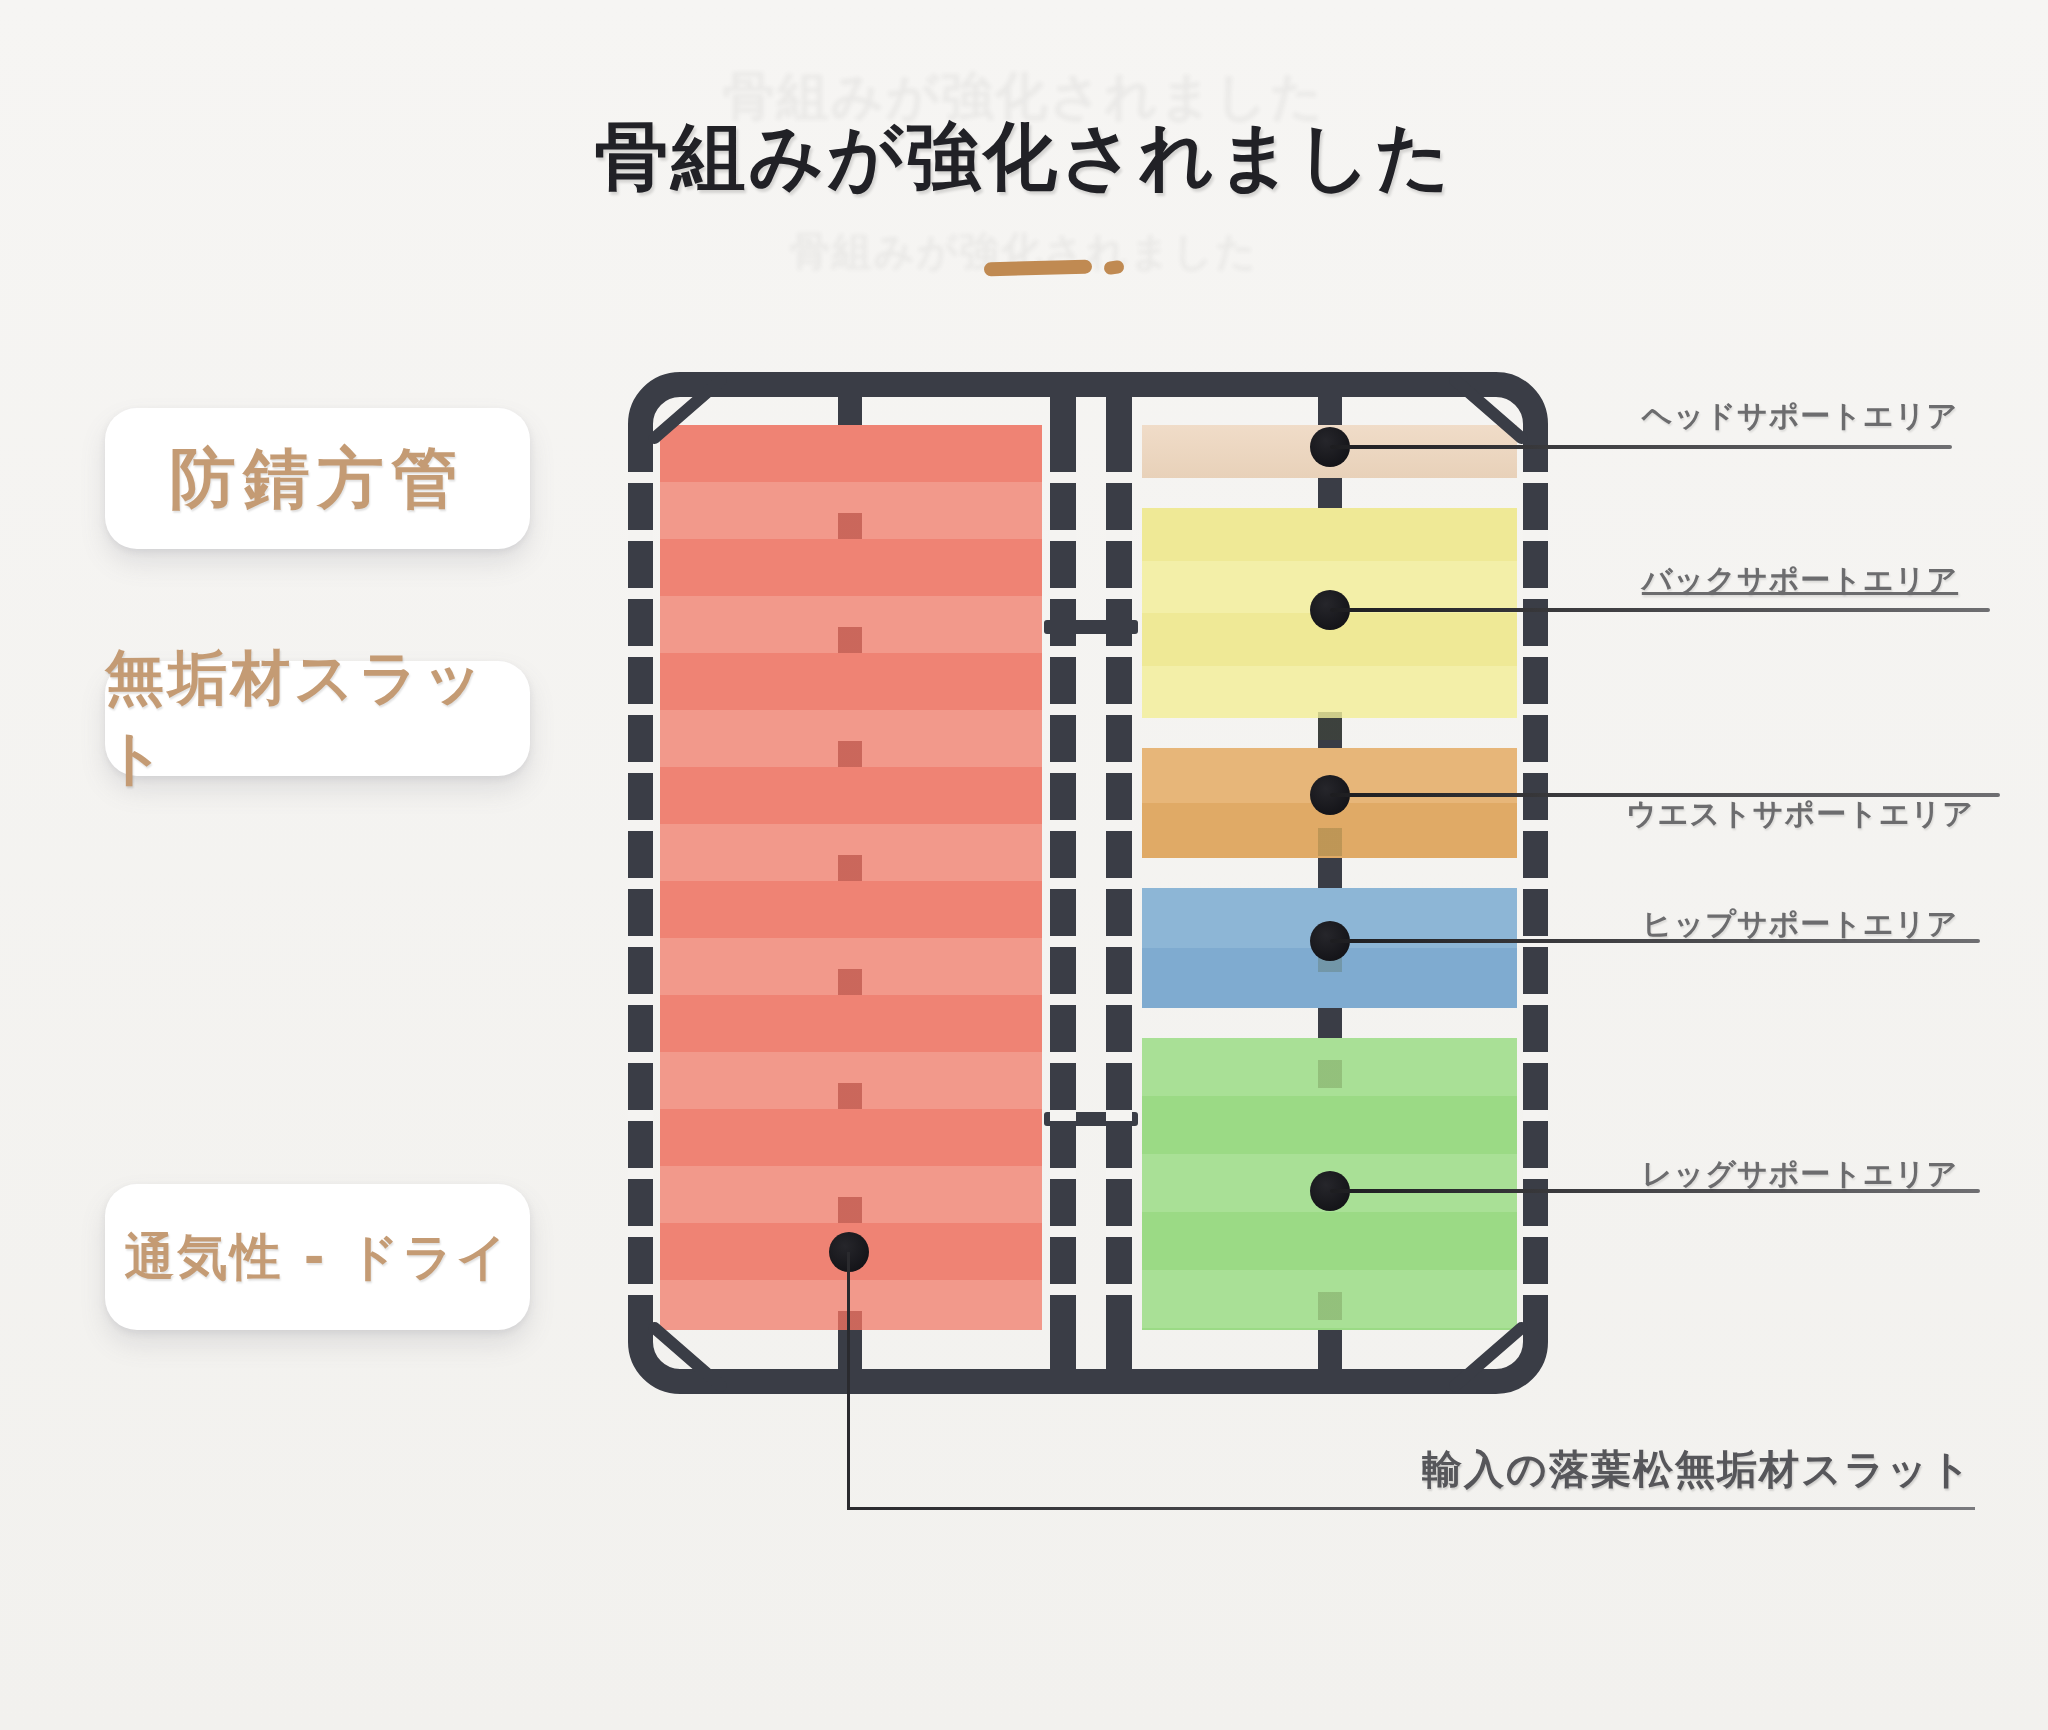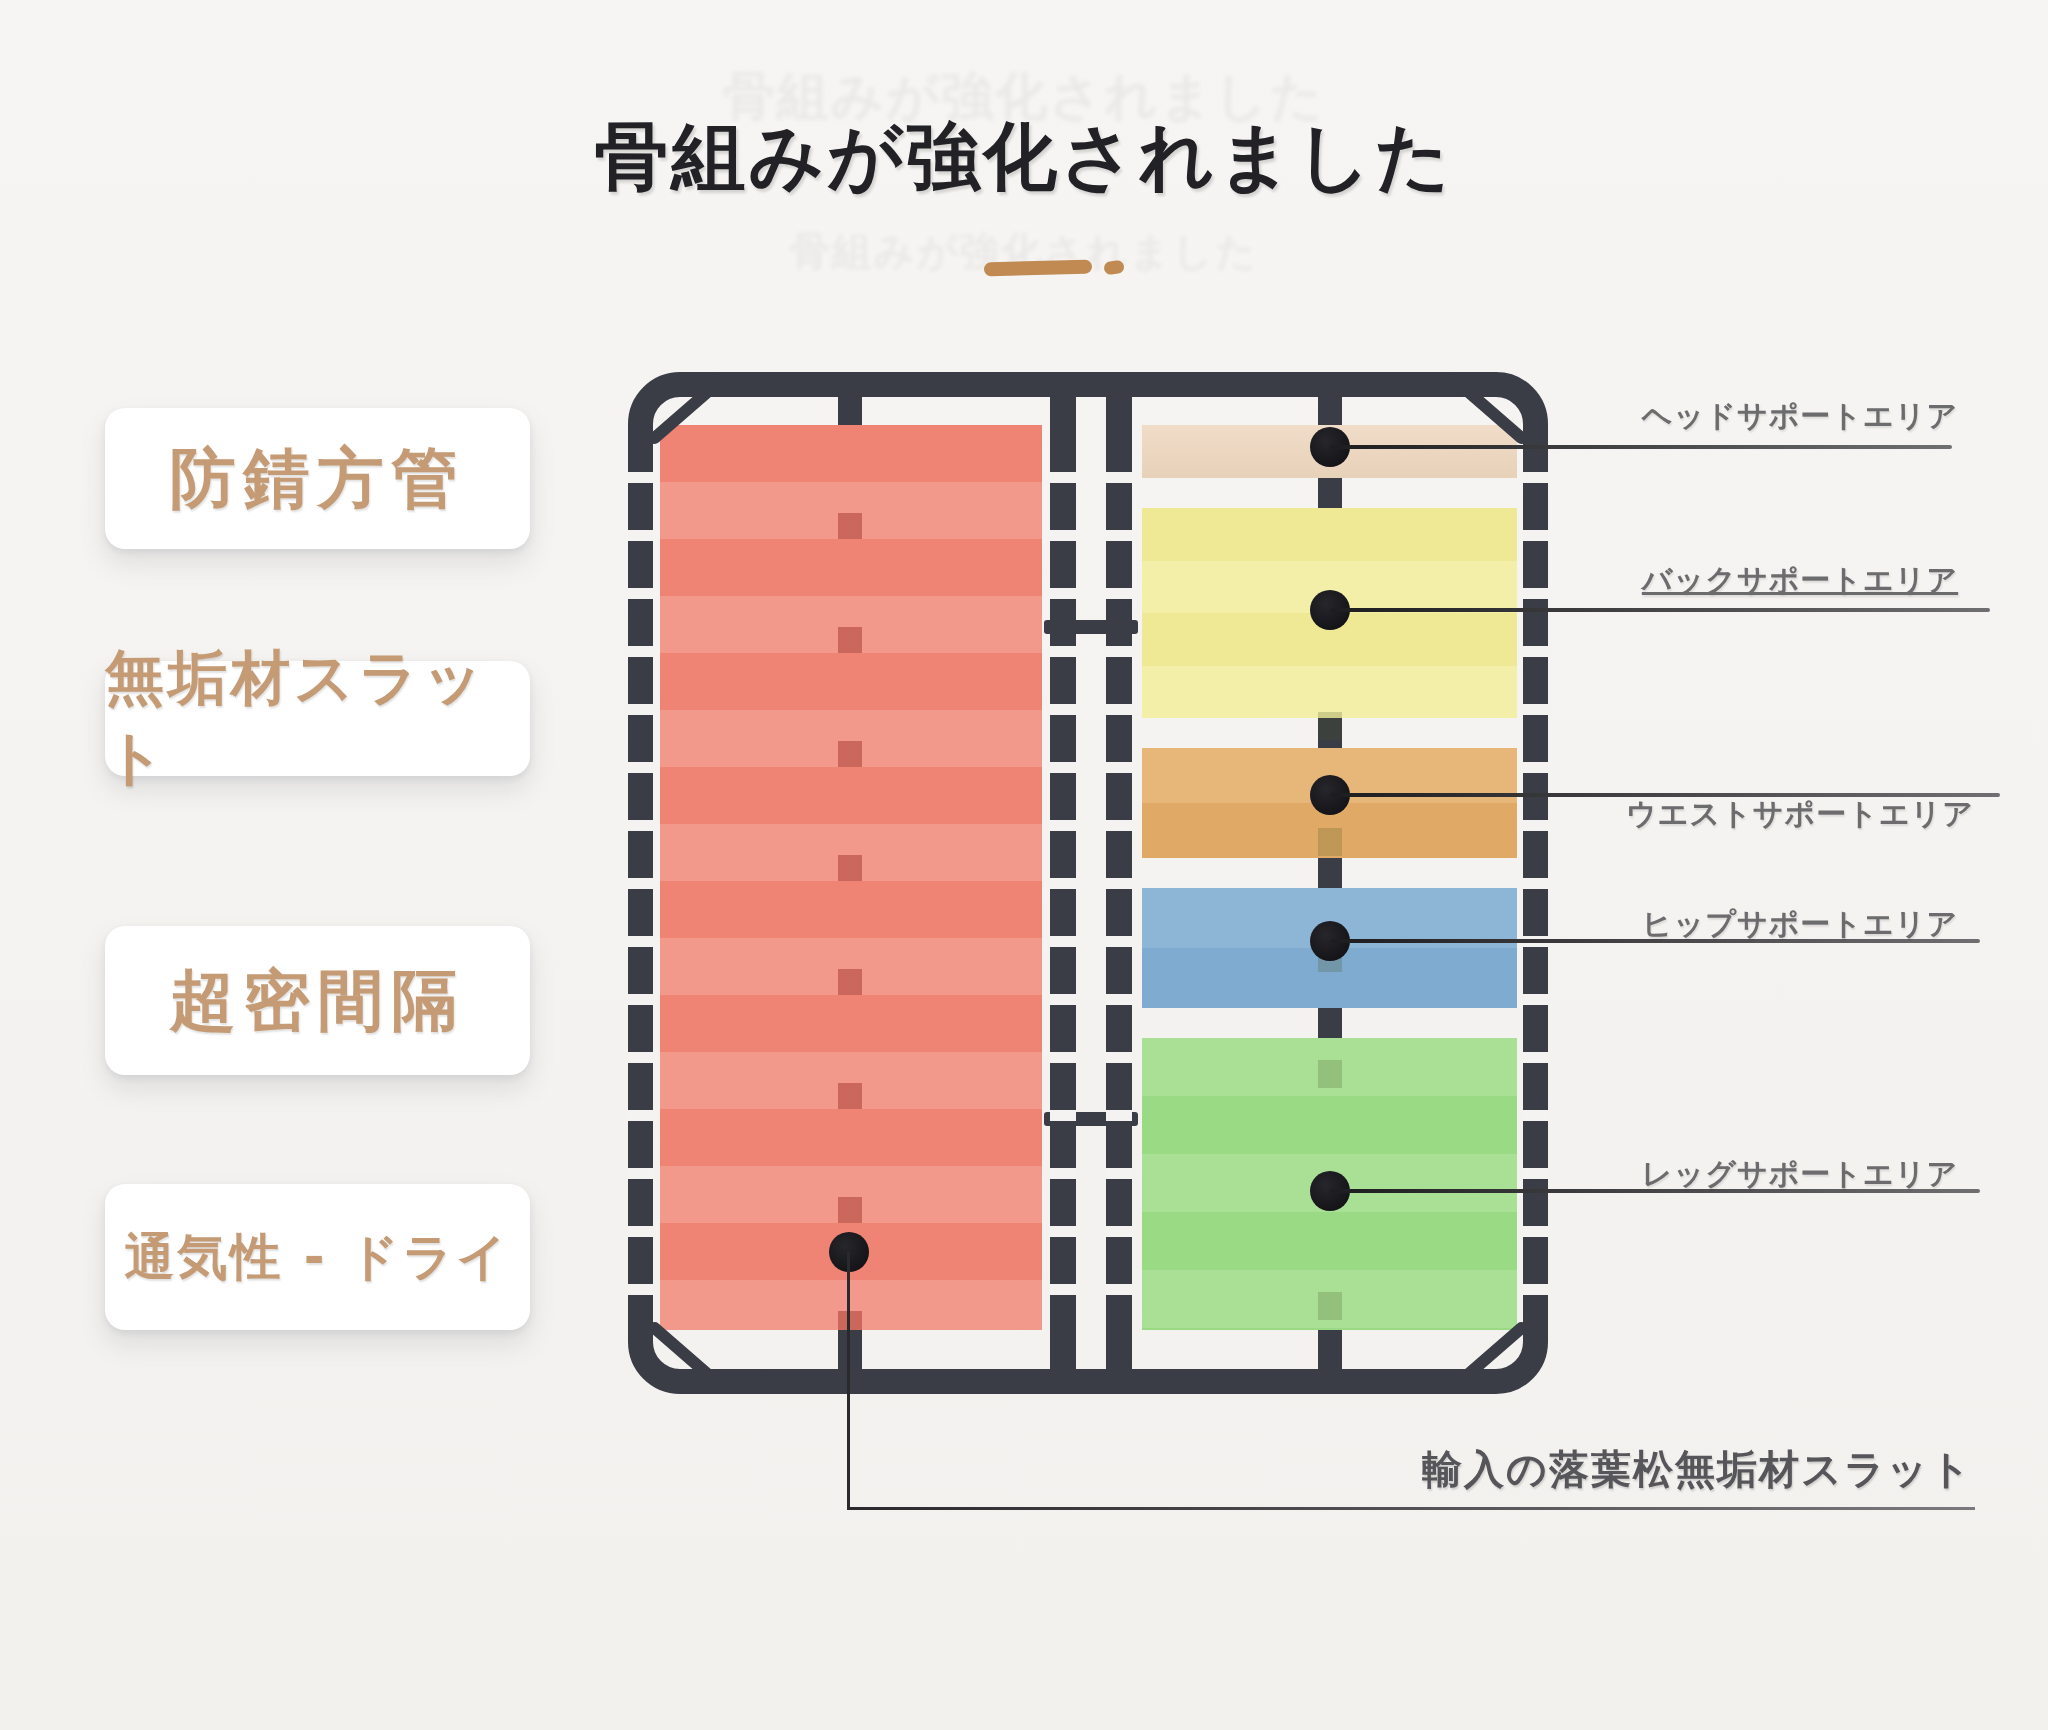--- a/index.html
+++ b/index.html
@@ -12,21 +12,21 @@
          text-shadow:2px 3px 3px rgba(0,0,0,.14);}
   .ghost{position:absolute;left:0;width:100%;text-align:center;font-size:52px;font-weight:900;
          color:#3a3a3a;opacity:.06;filter:blur(2px);letter-spacing:2px;}
   .ghost.g1{top:62px;} .ghost.g2{top:224px;font-size:40px;}
   .divider-dash{position:absolute;left:984px;top:261px;width:108px;height:14px;border-radius:8px;
                 background:#c08a52;transform:rotate(-1.5deg);}
   .divider-dot{position:absolute;left:1104px;top:261px;width:20px;height:13px;border-radius:7px;
                background:#c08a52;transform:rotate(-8deg);}
 
   
-  .card{position:absolute;left:105px;width:425px;background:#ffffff;border-radius:20px;
+  .card{position:absolute;left:105px;width:425px;background:#ffffff;border-radius:32px;
         box-shadow:0 14px 26px rgba(110,110,125,.16),0 3px 7px rgba(110,110,125,.12);
         display:flex;align-items:center;justify-content:center;
         color:#c49b74;font-weight:800;text-shadow:1px 2px 2px rgba(0,0,0,.12);}
   .card.c1{top:408px;height:141px;font-size:66px;letter-spacing:8px;}
   .card.c2{top:661px;height:115px;font-size:59px;letter-spacing:4px;}
   .card.c3{top:926px;height:149px;font-size:66px;letter-spacing:8px;}
   .card.c4{top:1184px;height:146px;font-size:50px;letter-spacing:3px;}
 
   
   .frame{position:absolute;left:628px;top:372px;width:920px;height:1022px;}
@@ -88,23 +88,20 @@
   <div class="ghost g2">骨組みが強化されました</div>
   <div class="divider-dash"></div>
   <div class="divider-dot"></div>
 
   <div class="card c1">
     <span>防錆方管</span>
   </div>
   <div class="card c2">
     <span>無垢材スラット</span>
   </div>
-  <div class="card c3">
-    <span>超密間隔</span>
-  </div>
   <div class="card c4">
     <span>通気性 - ドライ</span>
   </div>
 
   <div class="frame">
     <div class="rail mid-left"></div>
     <div class="rail mid-right"></div>
     <div class="rail div-left"></div>
     <div class="rail div-right"></div>
     <div class="connector k1"></div>

